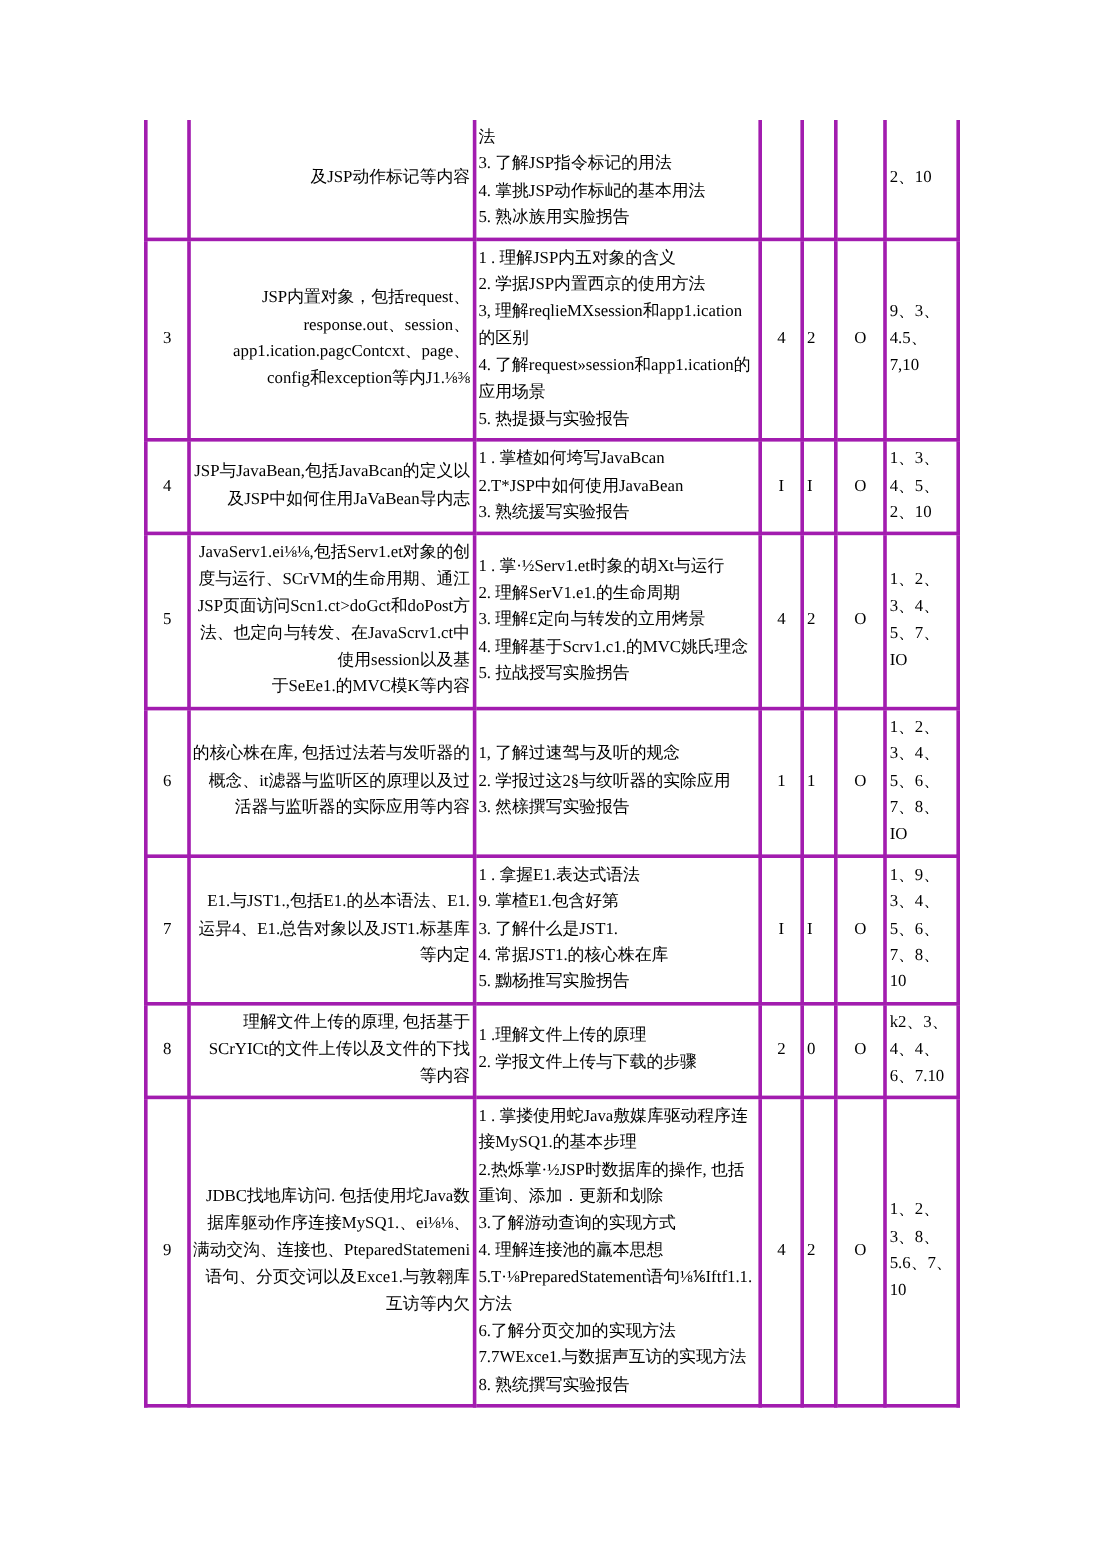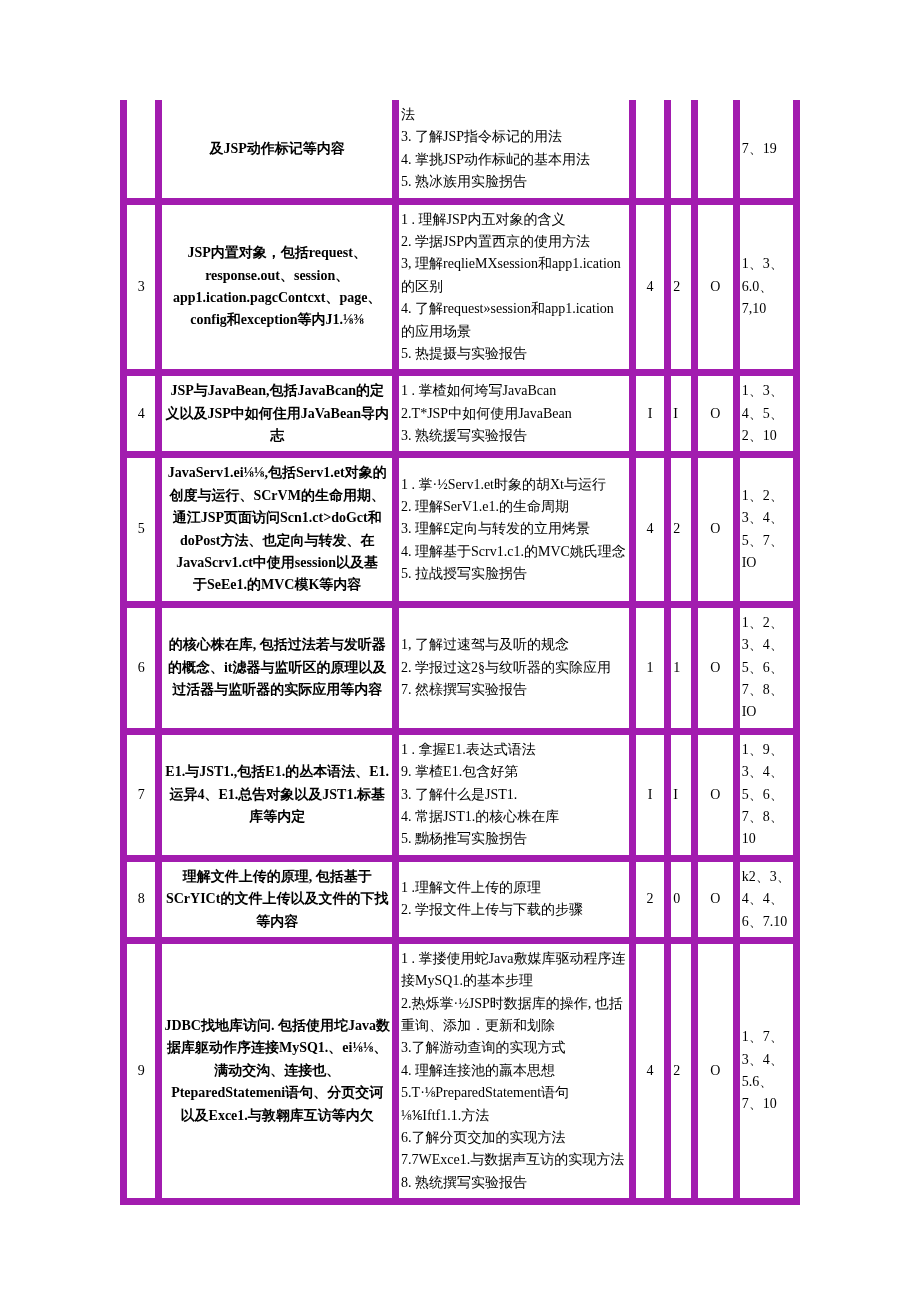--- a/index.html
+++ b/index.html
@@ -15,28 +15,28 @@
   }
   .page {
     padding: 100px 120px 100px 120px;
   }
   table {
     border-collapse: collapse;
     width: 100%;
     table-layout: fixed;
   }
   td {
-    border: 7px solid #a21caf;
+    border: 3px solid #a21caf;
     vertical-align: middle;
     padding: 4px 2px;
     word-break: break-word;
     overflow: hidden;
   }
   .col-num   { width: 34px; text-align: center; }
-  .col-topic { width: 228px; text-align: center; font-weight: bold; }
+  .col-topic { width: 228px; text-align: right; }
   .col-obj   { width: 228px; text-align: left; }
   .col-a     { width: 34px; text-align: center; }
   .col-b     { width: 26px; text-align: left; }
   .col-c     { width: 40px; text-align: center; }
   .col-ref   { width: 58px; text-align: left; }
   .multiline { white-space: pre-line; }
   tr.partial td { border-top: none; }
 </style>
 </head>
 <body>
@@ -47,34 +47,34 @@
         <tr class="partial">
           <td class="col-num"></td>
           <td class="col-topic multiline">及JSP动作标记等内容</td>
           <td class="col-obj multiline">法
 3. 了解JSP指令标记的用法
 4. 掌挑JSP动作标屺的基本用法
 5. 熟冰族用实脸拐告</td>
           <td class="col-a"></td>
           <td class="col-b"></td>
           <td class="col-c"></td>
-          <td class="col-ref multiline">7、19</td>
+          <td class="col-ref multiline">2、10</td>
         </tr>
         <tr>
           <td class="col-num">3</td>
           <td class="col-topic multiline">JSP内置对象，包括request、response.out、session、app1.ication.pagcContcxt、page、config和exception等内J1.⅛⅜</td>
           <td class="col-obj multiline">1            . 理解JSP内五对象的含义
 2. 学据JSP内置西京的使用方法
 3, 理解reqlieMXsession和app1.ication的区别
 4. 了解request»session和app1.ication的应用场景
 5. 热提摄与实验报告</td>
           <td class="col-a">4</td>
           <td class="col-b">2</td>
           <td class="col-c">O</td>
-          <td class="col-ref multiline">1、3、6.0、7,10</td>
+          <td class="col-ref multiline">9、3、4.5、7,10</td>
         </tr>
         <tr>
           <td class="col-num">4</td>
           <td class="col-topic multiline">JSP与JavaBean,包括JavaBcan的定义以及JSP中如何住用JaVaBean导内志</td>
           <td class="col-obj multiline">1            . 掌楂如何垮写JavaBcan
 2.T*JSP中如何使用JavaBean
 3. 熟统援写实验报告</td>
           <td class="col-a">I</td>
           <td class="col-b">I</td>
           <td class="col-c">O</td>
@@ -92,21 +92,21 @@
           <td class="col-a">4</td>
           <td class="col-b">2</td>
           <td class="col-c">O</td>
           <td class="col-ref multiline">1、2、3、4、5、7、IO</td>
         </tr>
         <tr>
           <td class="col-num">6</td>
           <td class="col-topic multiline">的核心株在库, 包括过法若与发听器的概念、it滤器与监听区的原理以及过活器与监听器的实际应用等内容</td>
           <td class="col-obj multiline">1, 了解过速驾与及听的规念
 2. 学报过这2§与纹听器的实除应用
-7. 然榇撰写实验报告</td>
+3. 然榇撰写实验报告</td>
           <td class="col-a">1</td>
           <td class="col-b">1</td>
           <td class="col-c">O</td>
           <td class="col-ref multiline">1、2、3、4、5、6、7、8、IO</td>
         </tr>
         <tr>
           <td class="col-num">7</td>
           <td class="col-topic multiline">E1.与JST1.,包括E1.的丛本语法、E1.运异4、E1.总告对象以及JST1.标基库等内定</td>
           <td class="col-obj multiline">1            . 拿握E1.表达式语法
 9. 掌楂E1.包含好第
@@ -135,17 +135,17 @@
 2.热烁掌·½JSP时数据库的操作, 也括重询、添加．更新和划除
 3.了解游动查询的实现方式
 4. 理解连接池的羸本思想
 5.T·⅛PreparedStatement语句⅛⅙Iftf1.1.方法
 6.了解分页交加的实现方法
 7.7WExce1.与数据声互访的实现方法
 8. 熟统撰写实验报告</td>
           <td class="col-a">4</td>
           <td class="col-b">2</td>
           <td class="col-c">O</td>
-          <td class="col-ref multiline">1、7、3、4、5.6、7、10</td>
+          <td class="col-ref multiline">1、2、3、8、5.6、7、10</td>
         </tr>
       </tbody>
   </table>
 </div>
 
 </body></html>

